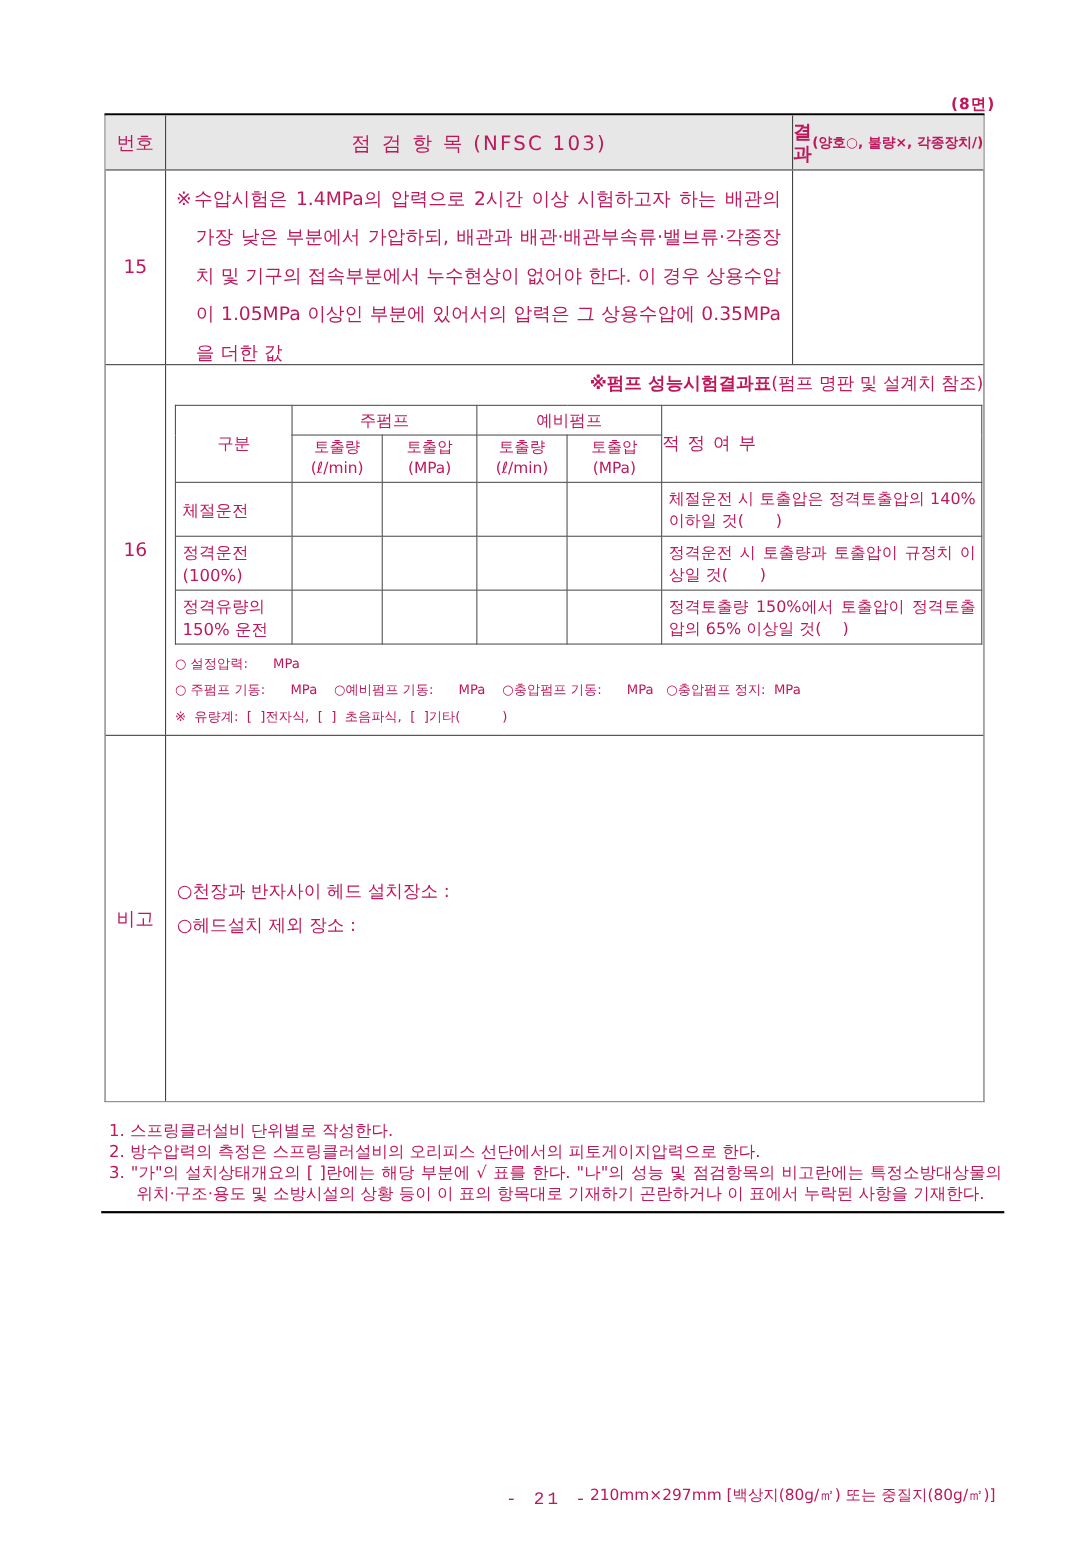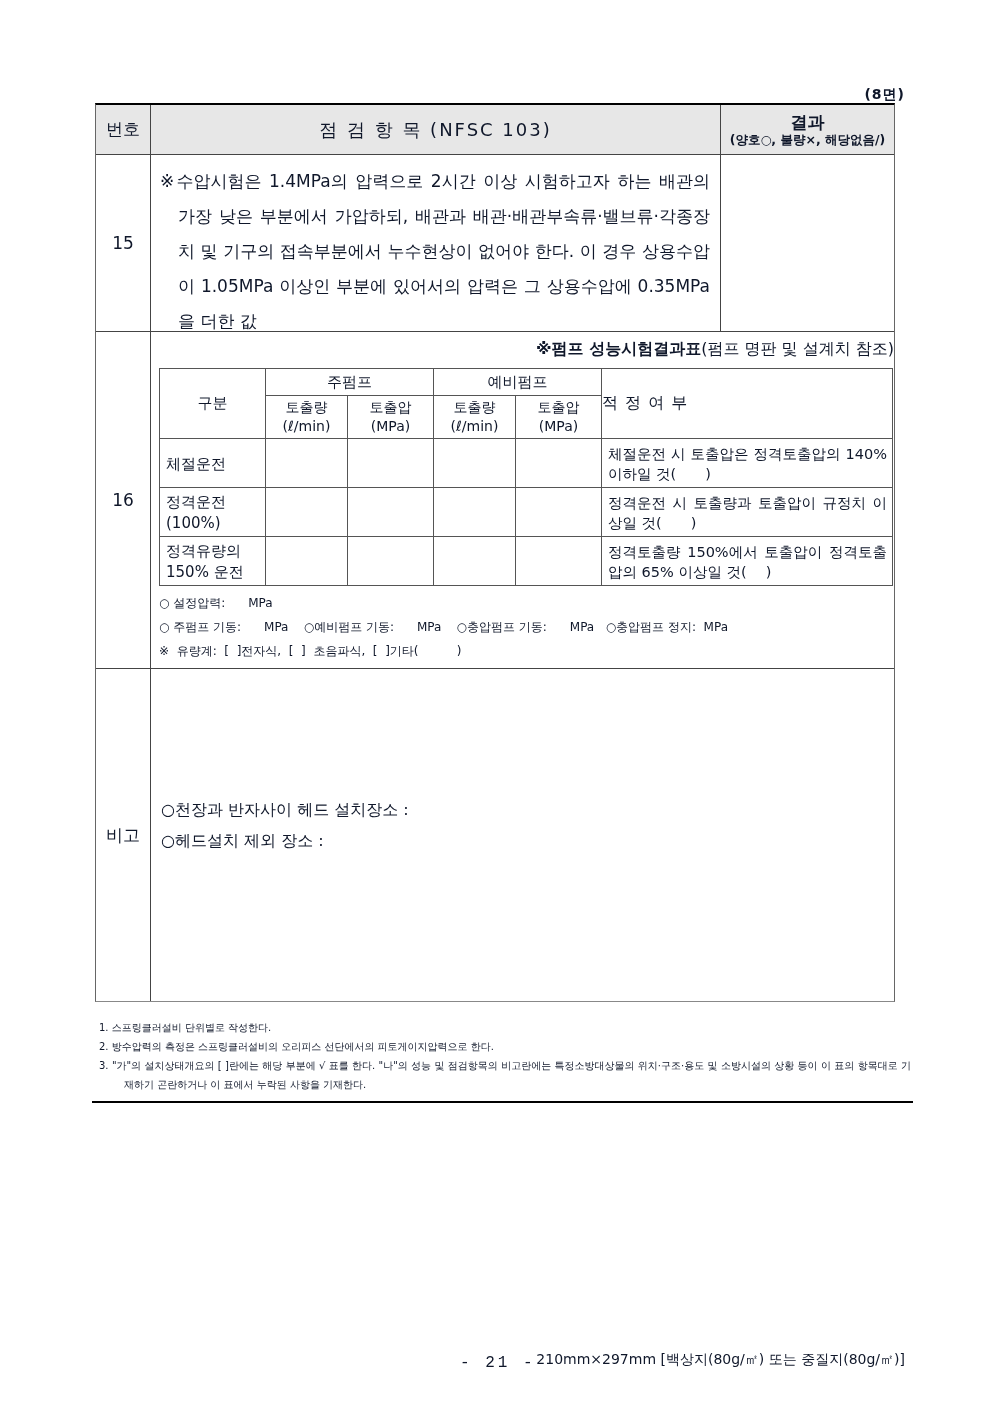--- a/index.html
+++ b/index.html
@@ -1,38 +1,38 @@
 <!DOCTYPE html>
 <html><head>
 <meta charset="utf-8">
 <style>
   html,body{margin:0;padding:0;background:#fff;}
   .page{
     position:relative;width:992px;height:1403px;background:#ffffff;
-    font-family:"DejaVu Sans","Liberation Sans",sans-serif;color:#0f172a;
+    font-family:"DejaVu Sans","Liberation Sans",sans-serif;color:#be185d;
     overflow:hidden;
   }
   .sheet-label{position:absolute;top:86px;right:87px;font-size:14px;font-weight:bold;letter-spacing:1px;}
 
   
   .outer-table{
     position:absolute;left:95px;top:103px;width:800px;box-sizing:border-box;
     border-left:1px solid #666;border-right:1px solid #666;border-bottom:1px solid #888;
     border-top:2px solid #000;
   }
   .o-row{display:flex;box-sizing:border-box;}
   .cell{box-sizing:border-box;}
   .col-no{flex:0 0 55px;width:55px;border-right:1px solid #444;display:flex;align-items:center;justify-content:center;}
   .col-main{flex:1 1 auto;min-width:0;}
   .col-result{flex:0 0 174px;width:174px;border-left:1px solid #444;}
 
   .header-row{height:50px;background:#e7e7e7;border-bottom:1px solid #444;}
   .hdr-no{font-size:17px;text-align:center;}
   .hdr-item{display:flex;align-items:center;justify-content:center;font-size:18px;letter-spacing:2px;}
-  .hdr-result{display:flex;flex-direction:column;align-items:center;justify-content:center;font-weight:bold;}
+  .hdr-result{display:flex;align-items:center;justify-content:center;font-weight:bold;}
   .hdr-result .t{font-size:17px;line-height:20px;}
   .hdr-result .s{font-size:12.5px;line-height:16px;white-space:nowrap;}
 
   .row-15{height:177px;border-bottom:1px solid #444;}
   .row-15 .col-no{font-size:17px;}
   .para15{
     padding:9px 10px 0 27px;text-indent:-18px;font-size:17px;line-height:35px;
     text-align:justify;overflow:hidden;
   }
 
@@ -53,21 +53,21 @@
   .pcrit{font-size:14.5px;padding:2px 5px 0 6px !important;line-height:20px;text-align:justify;vertical-align:middle;}
 
   .settings{margin:5px 0 0 1px;font-size:12px;}
   .sline{white-space:pre;line-height:24px;}
 
   .remarks-row{height:332px;}
   .remarks-row .col-no{font-size:17px;}
   .remarks-content{padding:125px 0 0 10px;font-size:16px;line-height:31px;overflow:hidden;}
 
   
-  .notes{position:absolute;left:99px;top:1019px;width:812px;font-size:10px;line-height:18.5px;}
+  .notes{position:absolute;left:99px;top:1019px;width:812px;font-size:15px;line-height:18.5px;}
   .note{padding-left:25px;text-indent:-25px;text-align:justify;margin-bottom:0.5px;}
 
   .bottom-rule{position:absolute;left:92px;top:1101px;width:821px;height:2px;background:#000;}
 
   .footer-page-number{position:absolute;left:460px;top:1354px;font-size:16px;letter-spacing:3px;font-family:Liberation Mono, monospace;}
   .footer-paper-spec{position:absolute;right:87px;top:1351px;font-size:14px;white-space:nowrap;}
 </style>
 </head>
 <body>
 
@@ -75,21 +75,21 @@
 
   <div class="sheet-label">(8면)</div>
 
   <div class="outer-table">
 
     <div class="o-row header-row">
       <div class="cell col-no hdr-no">번호</div>
       <div class="cell col-main hdr-item">점 검 항 목 (NFSC 103)</div>
       <div class="cell col-result hdr-result">
         <span class="t">결과</span>
-        <span class="s">(양호○, 불량×, 해당없음/)</span>
+        <span class="s">(양호○, 불량×, 각종장치/)</span>
       </div>
     </div>
 
     <div class="o-row row-15">
       <div class="cell col-no">15</div>
       <div class="cell col-main">
         <div class="para15">※수압시험은 1.4MPa의 압력으로 2시간 이상 시험하고자 하는 배관의 가장 낮은 부분에서 가압하되, 배관과 배관·배관부속류·밸브류·각종장치 및 기구의 접속부분에서 누수현상이 없어야 한다. 이 경우 상용수압이 1.05MPa 이상인 부분에 있어서의 압력은 그 상용수압에 0.35MPa을 더한 값</div>
       </div>
       <div class="cell col-result"></div>
     </div>

